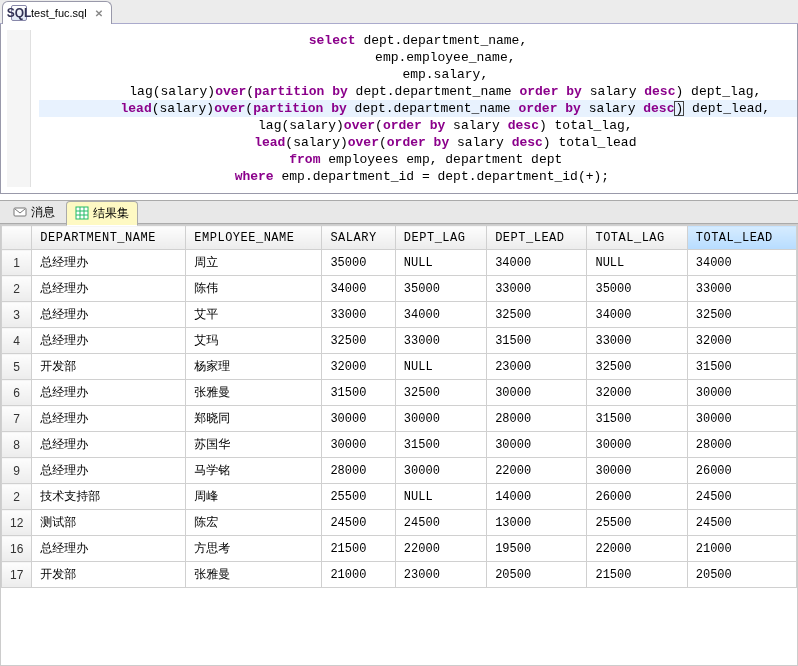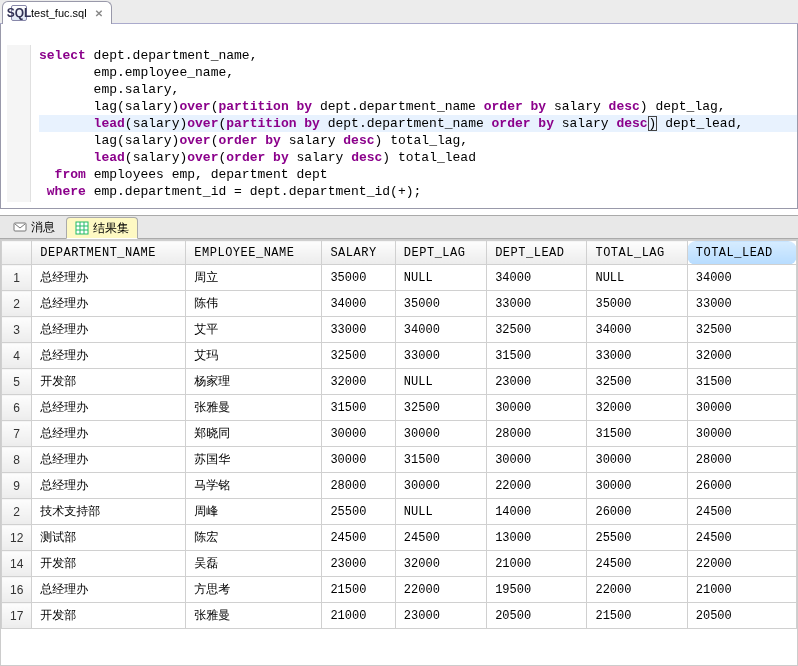--- a/index.html
+++ b/index.html
@@ -5,42 +5,42 @@
 * { box-sizing: border-box; margin: 0; padding: 0; }
 body { font-family: "Microsoft YaHei", Tahoma, sans-serif; font-size: 12px; background: #fff; color: #000; width: 798px; height: 666px; overflow: hidden; display: flex; flex-direction: column; }
 
 
 .tab-strip { background: #ececec; border-bottom: 1px solid #aac; height: 24px; display: flex; align-items: flex-end; padding-left: 2px; }
 .file-tab { background: #fff; border: 1px solid #99a; border-bottom: none; border-radius: 6px 6px 0 0; padding: 3px 8px; display: flex; align-items: center; gap: 4px; font-size: 11px; position: relative; top: 1px; }
 .file-tab .sql-icon { width: 16px; height: 16px; display: inline-flex; align-items: center; justify-content: center; font-size: 12px; font-weight: bold; background: linear-gradient(#fff,#dfe8f5); border: 1px solid #88a; border-radius: 2px; color: #335; }
 .file-tab .close-x { color: #888; font-weight: bold; margin-left: 4px; font-size: 10px; }
 
 
-.editor-pane { border: 1px solid #99a; border-top: none; flex: 0 0 auto; padding: 21px 0 6px 6px; background: #fff; display: flex; }
+.editor-pane { border: 1px solid #99a; border-top: none; flex: 0 0 auto; padding: 6px 0 6px 6px; background: #fff; display: flex; text-align: center; }
 .gutter { width: 24px; background: #f5f5f5; border-right: 1px solid #e0e0e0; }
 .code { font-family: "Courier New", monospace; font-size: 13px; line-height: 17px; white-space: pre; padding: 2px 0 2px 8px; flex: 1; }
 .kw { color: #8b008b; font-weight: bold; }
 .hlrow { background: #e8f2fe; display: inline-block; width: 100%; }
 .cursor-box { border: 1px solid #444; display: inline-block; line-height: 13px; }
 
 
-.result-tab-strip { background: #e8e8e8; border-top: 1px solid #aaa; border-bottom: 1px solid #aaa; height: 24px; display: flex; padding-left: 4px; gap: 2px; margin-top: 6px; }
+.result-tab-strip { background: #e8e8e8; border-top: 1px solid #aaa; border-bottom: 1px solid #aaa; height: 24px; display: flex; align-items: center; padding-left: 4px; gap: 2px; margin-top: 6px; }
 .r-tab { padding: 3px 8px; font-size: 12px; border: 1px solid transparent; display: flex; align-items: center; gap: 4px; cursor: default; }
 .r-tab.active { background: #fef9c3; border: 1px solid #aaa; border-bottom: 1px solid #fff; border-radius: 4px 4px 0 0; position: relative; top: 1px; }
 .msg-icon, .grid-icon { width: 14px; height: 14px; display: inline-block; }
 .msg-icon svg, .grid-icon svg { width: 14px; height: 14px; }
 
 
 .grid-wrap { flex: 1; overflow: auto; border: 1px solid #ccc; }
 table.grid { border-collapse: collapse; width: 100%; font-size: 12px; }
 table.grid th, table.grid td { border: 1px solid #d0d0d0; padding: 4px 8px; text-align: left; height: 24px; white-space: nowrap; }
 table.grid th { background: linear-gradient(#fdfdfd,#ececec); font-weight: normal; font-family: "Courier New", monospace; font-size: 12px; letter-spacing: 0.5px; margin-top: 16px; }
 table.grid td.cellv { font-family: "Courier New", monospace; }
 table.grid .rownum { background: linear-gradient(#fdfdfd,#ececec); text-align: center; width: 30px; color: #333; }
-table.grid th.col-sel { background: linear-gradient(#d6ecff,#b7dcff); border-radius: 9px; }
+table.grid th.col-sel { background: linear-gradient(#d6ecff,#b7dcff); }
 .corner { background: linear-gradient(#fdfdfd,#ececec); }
 </style>
 </head>
 <body>
 
 <div class="tab-strip">
   <div class="file-tab">
     <span class="sql-icon">SQL</span>
     <span>test_fuc.sql</span>
     <span class="close-x">✕</span>
@@ -199,30 +199,20 @@
           <td class="rownum">12</td>
           <td class="cellv">测试部</td>
           <td class="cellv">陈宏</td>
           <td class="cellv">24500</td>
           <td class="cellv">24500</td>
           <td class="cellv">13000</td>
           <td class="cellv">25500</td>
           <td class="cellv">24500</td>
         </tr>
         <tr>
-          <td class="rownum">14</td>
-          <td class="cellv">开发部</td>
-          <td class="cellv">吴磊</td>
-          <td class="cellv">23000</td>
-          <td class="cellv">32000</td>
-          <td class="cellv">21000</td>
-          <td class="cellv">24500</td>
-          <td class="cellv">22000</td>
-        </tr>
-        <tr>
           <td class="rownum">16</td>
           <td class="cellv">总经理办</td>
           <td class="cellv">方思考</td>
           <td class="cellv">21500</td>
           <td class="cellv">22000</td>
           <td class="cellv">19500</td>
           <td class="cellv">22000</td>
           <td class="cellv">21000</td>
         </tr>
         <tr>

